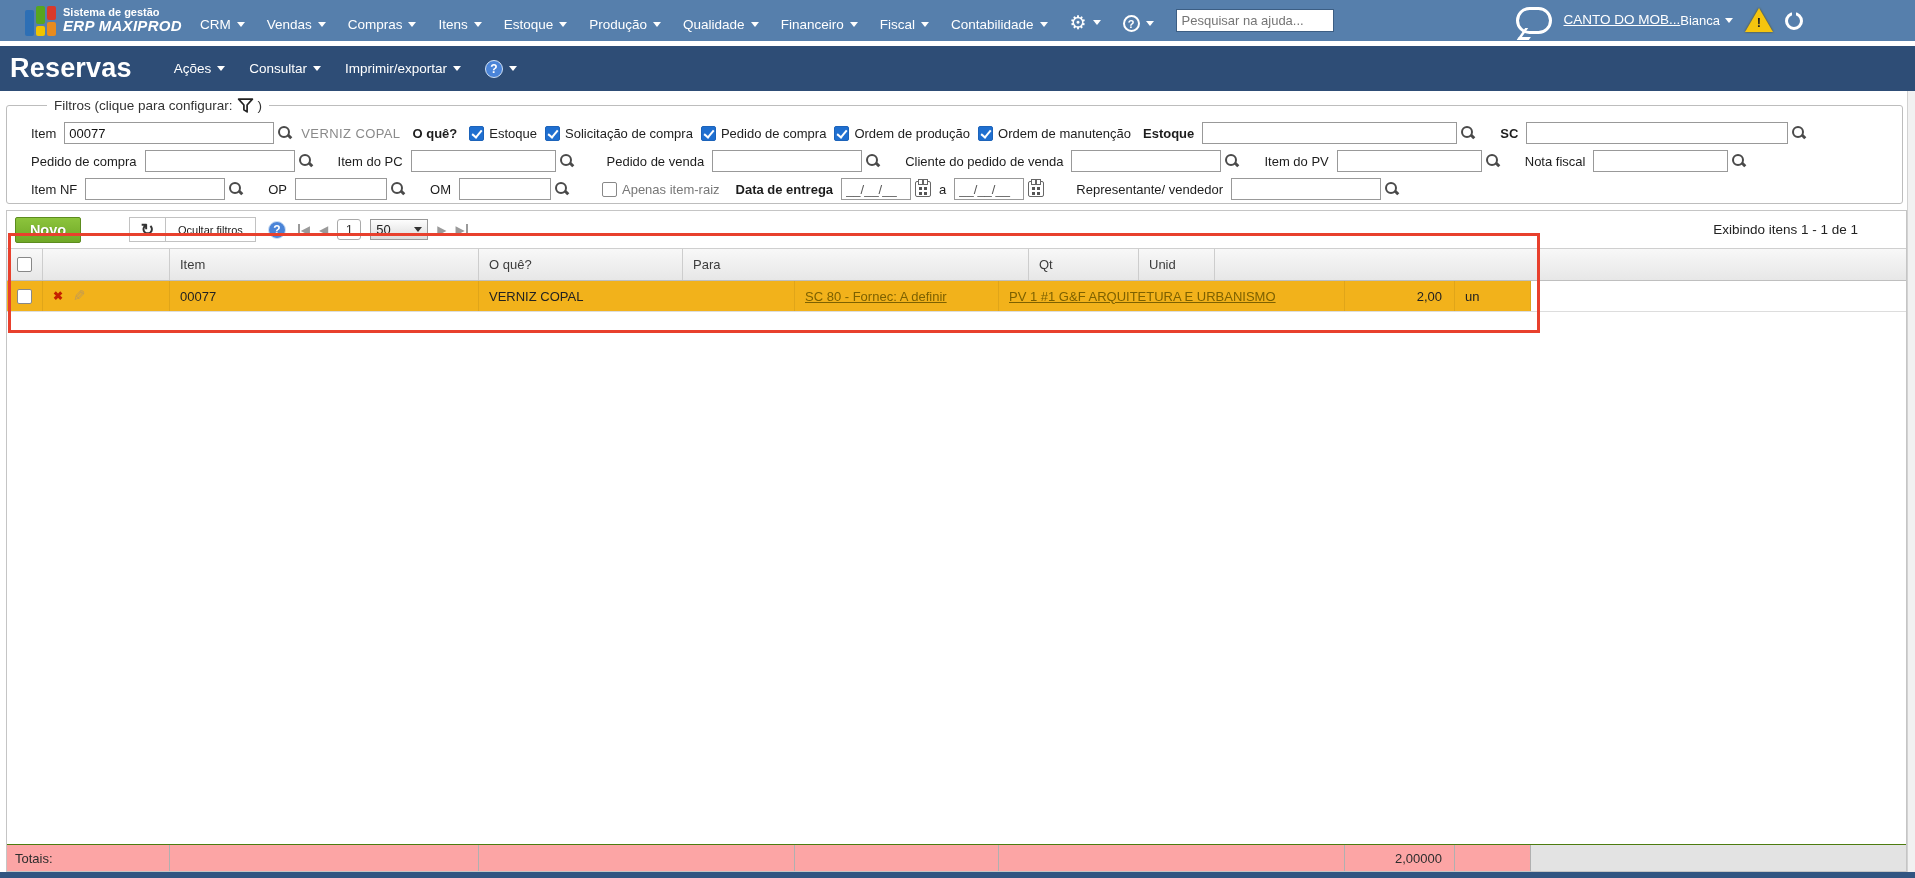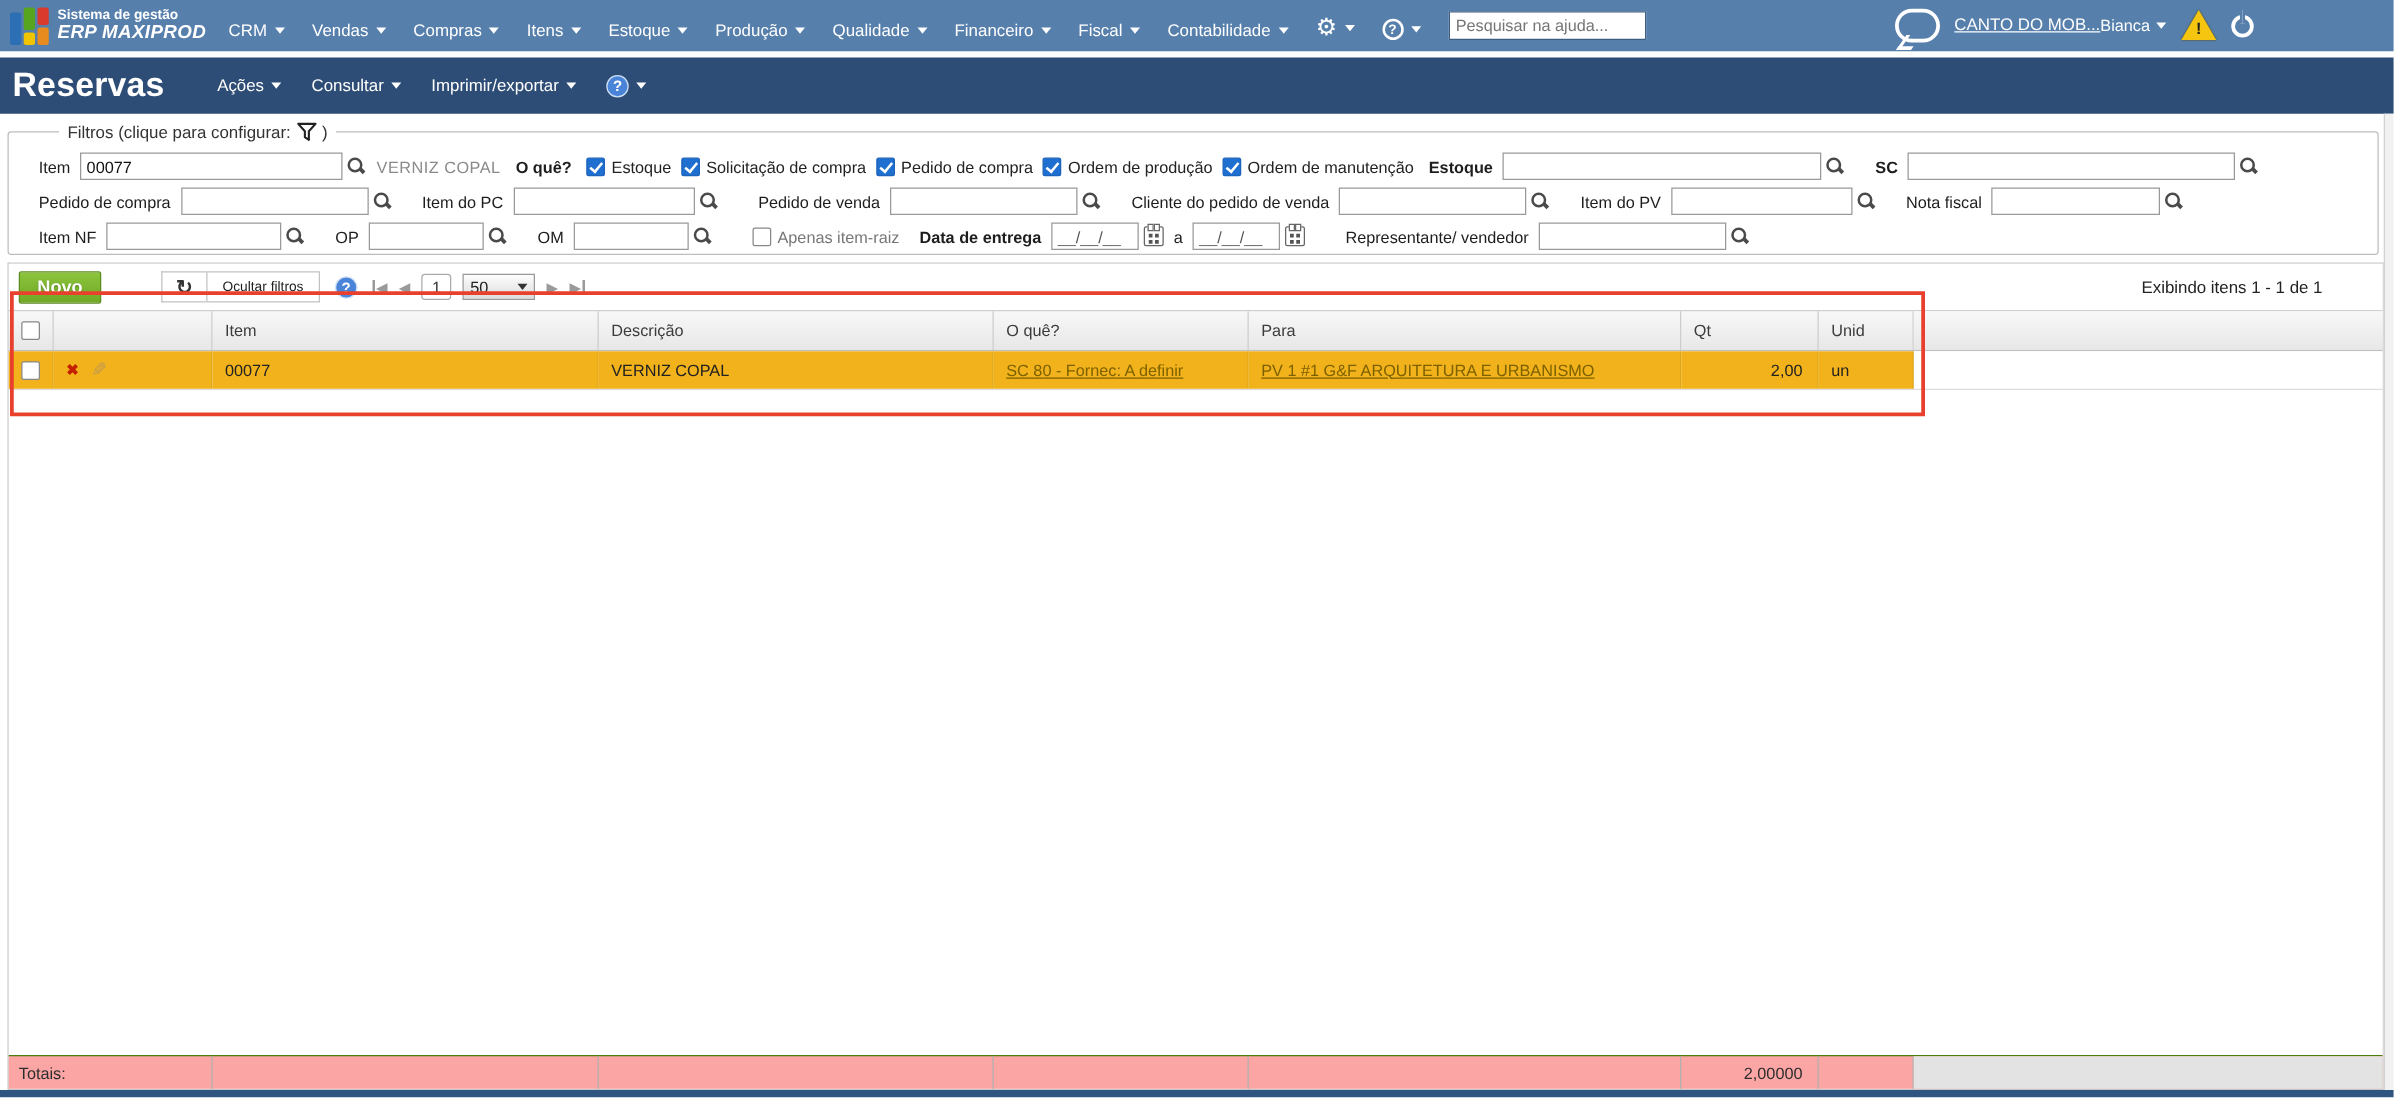--- a/index.html
+++ b/index.html
@@ -5,21 +5,21 @@
   * { margin:0; padding:0; box-sizing:border-box; }
   html,body { width:1915px; height:878px; }
   body {
     position:relative; overflow:hidden; background:#fff;
     font-family:"Liberation Sans", sans-serif; font-size:13px; color:#222;
   }
 
   
   .topbar {
     position:absolute; top:0; left:0; right:0; height:41px;
-    background:#567fac; display:flex; align-items:center; color:#fff; padding-left:8px;
+    background:#567fac; display:flex; align-items:center; color:#fff; padding-left:25px;
   }
   .logo { display:flex; align-items:center; gap:7px; margin-right:18px; }
   .logo-tiles { display:flex; gap:2px; align-items:flex-end; height:30px; }
   .logo-tiles .t1 { width:9px; height:26px; background:#2d6fb5; border-radius:2px; }
   .logo-tiles .t2 { width:9px; height:30px; display:flex; flex-direction:column; gap:2px; }
   .logo-tiles .t2 .a { flex:2; background:#57a51f; border-radius:2px; }
   .logo-tiles .t2 .b { flex:1; background:#f0c400; border-radius:2px; }
   .logo-tiles .t3 { width:9px; height:30px; display:flex; flex-direction:column; gap:2px; }
   .logo-tiles .t3 .a { flex:1; background:#d93a2b; border-radius:2px; }
   .logo-tiles .t3 .b { flex:1; background:#e88b1f; border-radius:2px; }
@@ -429,21 +429,20 @@
     </div>
     <div class="tb-status">Exibindo itens 1 - 1 de 1</div>
   </div>
 
   <div class="thead">
     <div class="cell c-cb">
         <span class="cbx"></span>
       </div>
     <div class="cell c-act"></div>
     <div class="cell c-item">Item</div>
-    <div class="cell c-desc">Descrição</div>
     <div class="cell c-oque">O quê?</div>
     <div class="cell c-para">Para</div>
     <div class="cell c-qt" style="justify-content:flex-start;padding-left:10px;">Qt</div>
     <div class="cell c-unid">Unid</div>
     <div class="cell c-fill"></div>
   </div>
 
   <div class="trow hl">
     <div class="cell c-cb">
         <span class="cbx"></span>

